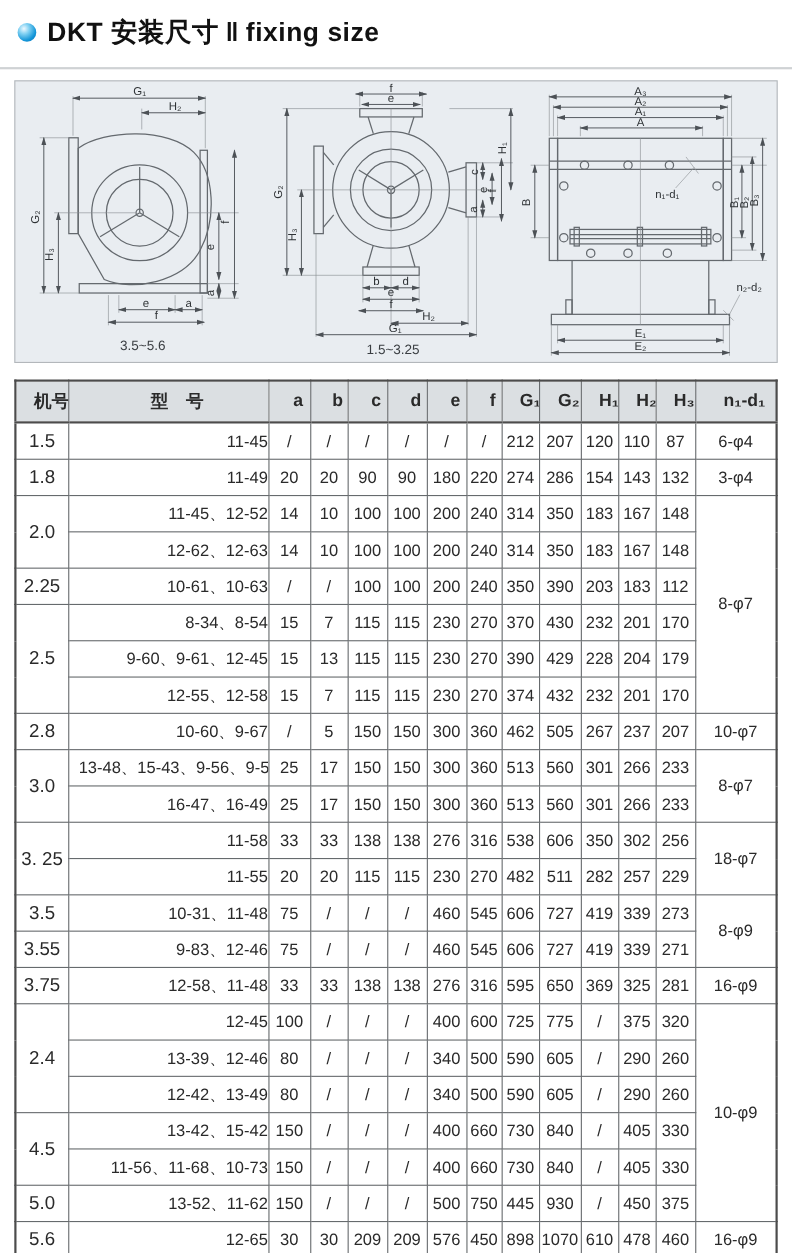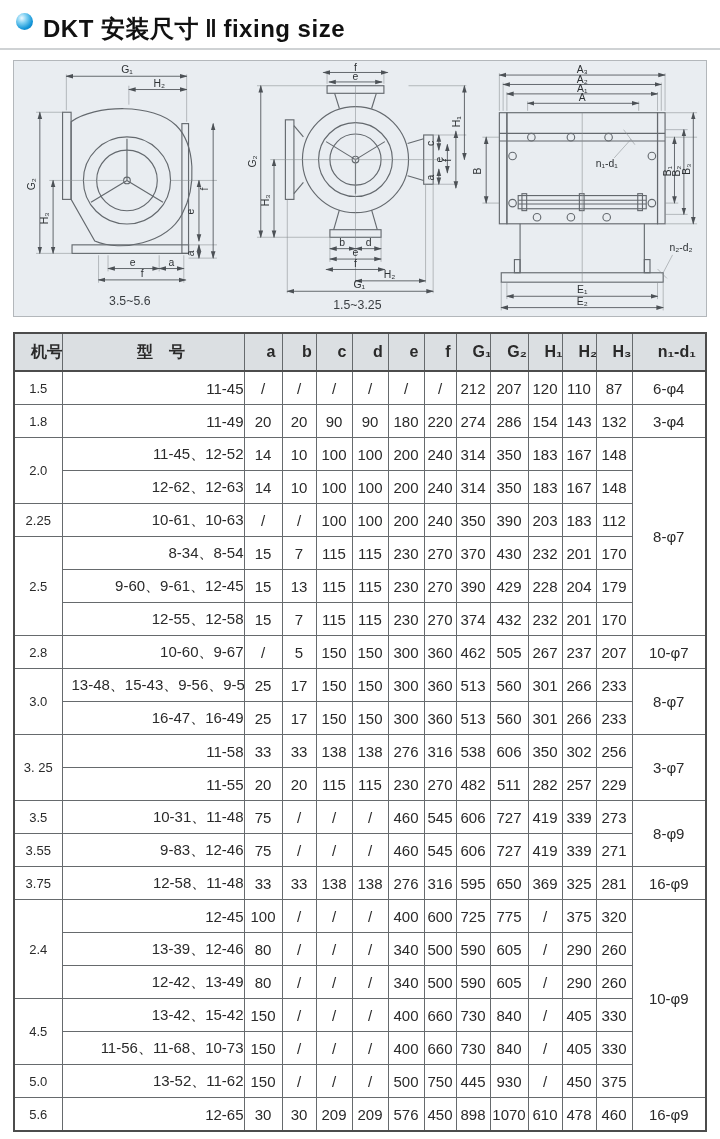--- a/index.html
+++ b/index.html
@@ -2,21 +2,21 @@
 <html><head>
 <meta charset="utf-8">
 <style>
   html,body{margin:0;padding:0;background:#ffffff;}
   body{
     width:720px;height:1139px;
     font-family:"Liberation Sans","DejaVu Sans",sans-serif;
     color:#222;position:relative;overflow:hidden;
   }
   
-  .hdr{display:flex;align-items:flex-start;gap:10px;padding:13px 16px 3px 16px;
+  .hdr{display:flex;align-items:center;gap:10px;padding:13px 16px 16px 16px;
        border-bottom:2px solid #cfd2d4;}
   .bullet{width:17px;height:17px;border-radius:50%;flex:0 0 auto;
     background:radial-gradient(circle at 34% 30%, #eef9ff 0%, #7fd0f2 30%, #1496d8 66%, #0a6db1 100%);}
   h1{margin:0;font-size:24px;font-weight:bold;letter-spacing:0.5px;color:#111;}
   h1 .sep{padding:0 6px;font-weight:bold;color:#111;}
   
   .panel{margin:10px 13px 0 13px;height:257px;background:#e9edf1;
          border:1px solid #b3b7bb;display:flex;align-items:stretch;
          justify-content:space-between;padding:2px 2px;box-sizing:border-box;}
   .panel svg{display:block;height:100%;}
@@ -27,21 +27,21 @@
   .cap{font-size:13px;fill:#3a3e42;font-family:"Liberation Sans",sans-serif;}
   
   table{border-collapse:collapse;margin:15px 13px 0 13px;width:694px;
         table-layout:fixed;border:2px solid #4c4c4c;}
   th,td{border:1px solid #666a6d;text-align:center;padding:0;
         font-size:15px;color:#2a2a2a;overflow:hidden;white-space:nowrap;}
   thead th{background:#dbdfe2;font-weight:bold;font-size:16px;height:36px;
            border-bottom:2px solid #4c4c4c;padding-left:16px;}
   tbody td{height:32px;background:#fff;}
   td.model{text-align:right;padding-left:9px;}
-  td.no{font-size:13px;}
+  td.no{font-size:17px;}
 </style>
 </head>
 <body>
 
 <header class="hdr">
   <span class="bullet"></span>
   <h1><span>DKT 安装尺寸</span><span class="sep">‖</span><span>fixing size</span></h1>
 </header>
 
 <section class="panel">
@@ -480,21 +480,21 @@
         <td>33</td>
         <td>138</td>
         <td>138</td>
         <td>276</td>
         <td>316</td>
         <td>538</td>
         <td>606</td>
         <td>350</td>
         <td>302</td>
         <td>256</td>
-        <td rowspan="2">3-φ7</td>
+        <td rowspan="2">18-φ7</td>
       </tr>
       <tr>
         <td class="model">11-55</td>
         <td>20</td>
         <td>20</td>
         <td>115</td>
         <td>115</td>
         <td>230</td>
         <td>270</td>
         <td>482</td>

